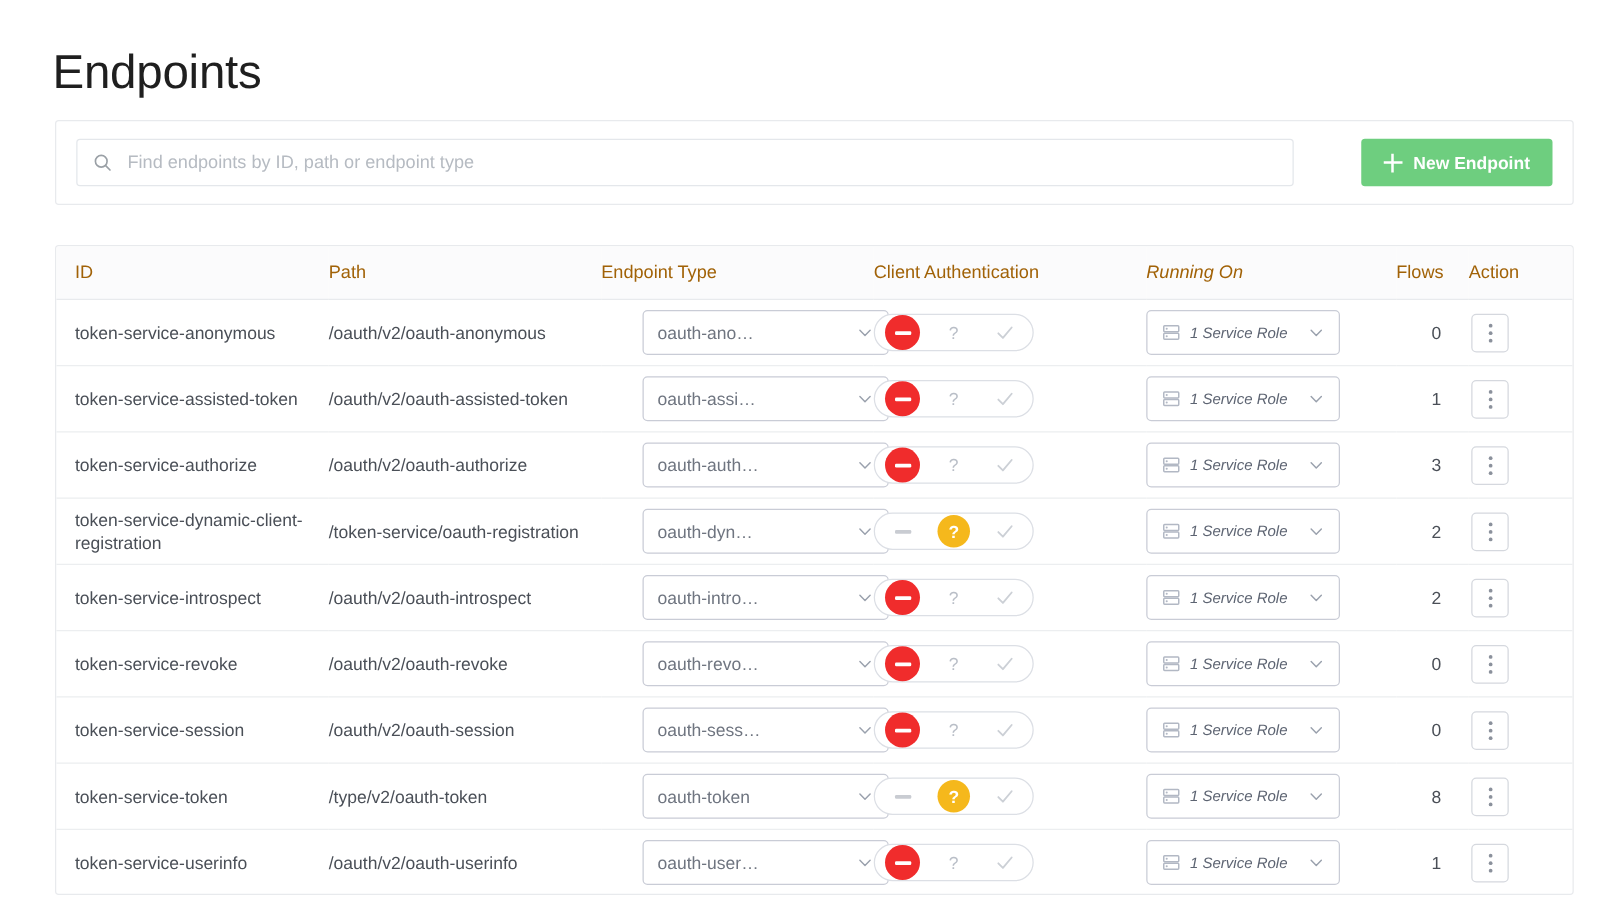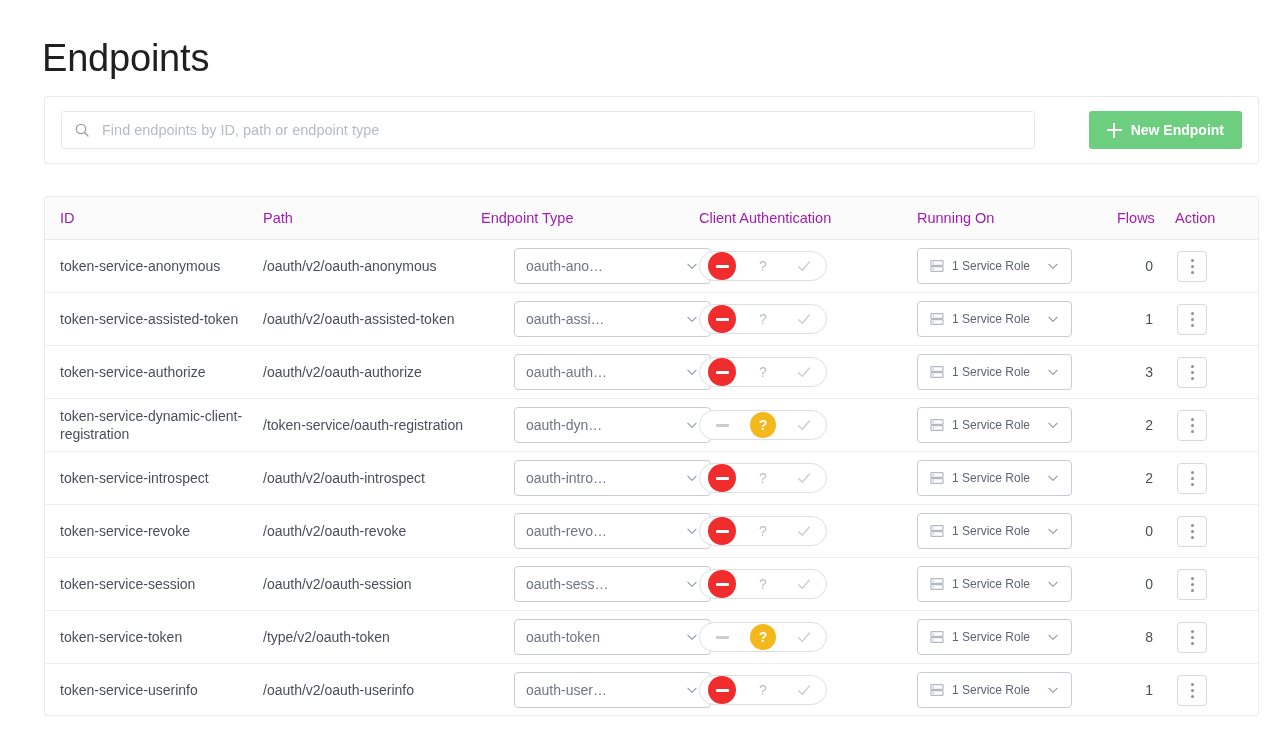--- a/index.html
+++ b/index.html
@@ -121,42 +121,42 @@
   table.endpoints {
     width: 1215px;
     border-collapse: collapse;
     table-layout: fixed;
   }
   table.endpoints thead th {
     background: #fbfbfc;
     border-bottom: 1px solid #e8eaed;
     font-size: 14.5px;
     font-weight: 400;
-    color: #a21caf;
+    color: #a16207;
     text-align: left;
     padding: 13px 0 13px 0;
     height: 41px;
     vertical-align: middle;
     white-space: nowrap;
   }
   table.endpoints tbody td {
     border-bottom: 1px solid #eceef0;
     font-size: 14px;
     color: #4a4f57;
     vertical-align: middle;
     padding: 0;
     height: 53px;
   }
   tbody tr:last-child td { border-bottom: none; }
 
   .col-id    { width: 218px; padding-left: 15px !important; }
   .col-path  { width: 218px; }
   .col-type  { width: 218px; }
   .col-auth  { width: 218px; }
-  .col-run   { width: 200px; }
+  .col-run   { width: 200px; font-style: italic; }
   .col-flows { width: 58px; }
   .col-act   { width: 85px; }
 
   th.col-flows, td.col-flows { text-align: right; padding-right: 22px !important; }
   th.col-act,  td.col-act   { text-align: left; margin-left: 26px; }
 
   .cell-id   { color: #4a4f57; line-height: 18px; padding-right: 8px; }
   .cell-path { color: #4a4f57; line-height: 18px; padding-right: 8px; }
 
   

